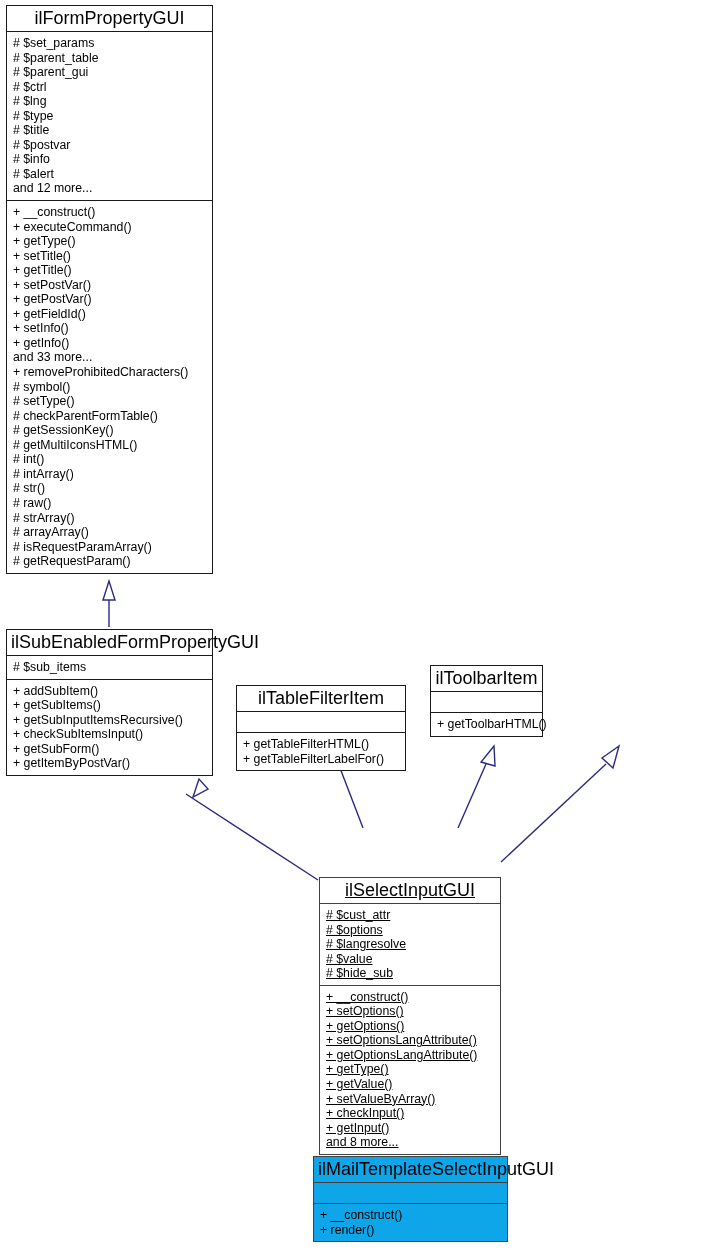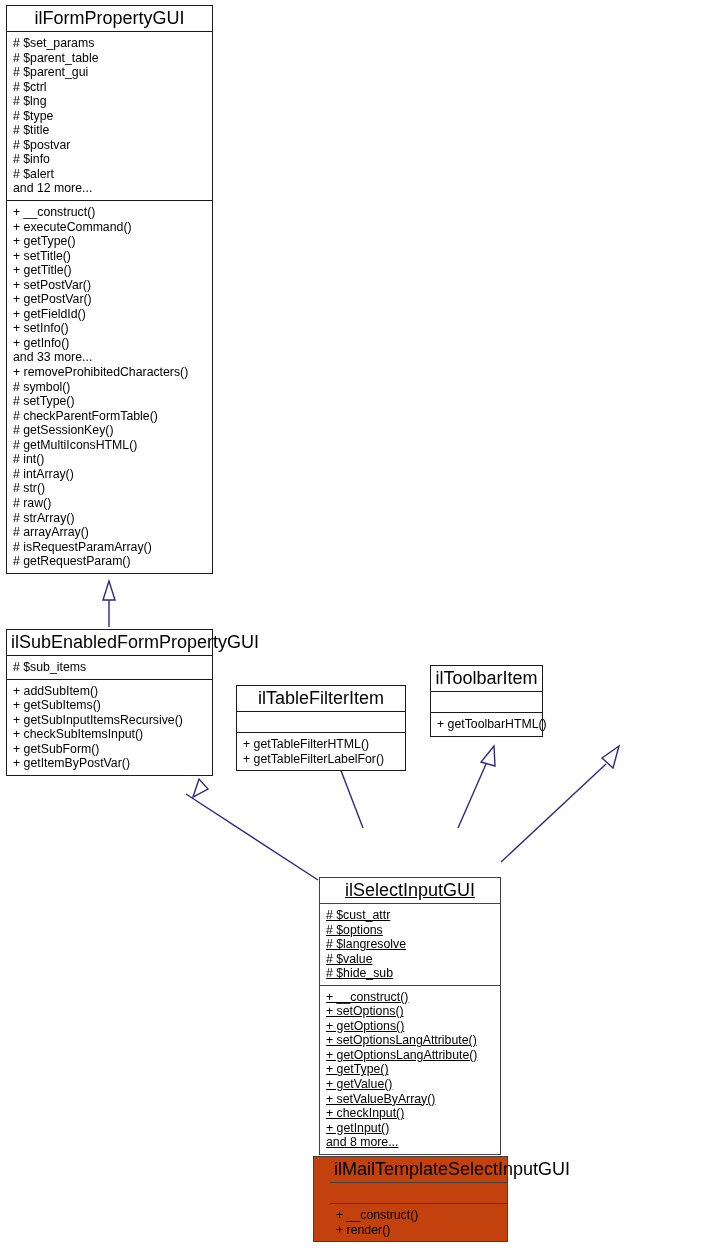--- a/index.html
+++ b/index.html
@@ -21,23 +21,22 @@
   .uml-class {
     position: absolute;
     box-sizing: border-box;
     border: 1px solid #1a1a1a;
     background: #ffffff;
     font-size: 12.3px;
     line-height: 14.6px;
     color: #000000;
   }
   .uml-class.filled {
-    background: #c2410c;
+    background: #0ea5e9;
     border: 1px solid #1a1a1a;
-    padding-left: 16px;
   }
   .uml-class.bold-border {
     border-width: 1.6px;
     border-color: #404040;
   }
   .uml-title {
     text-align: center;
     padding: 5px 4px 5px 4px;
     white-space: nowrap;
     font-size: 18px;

